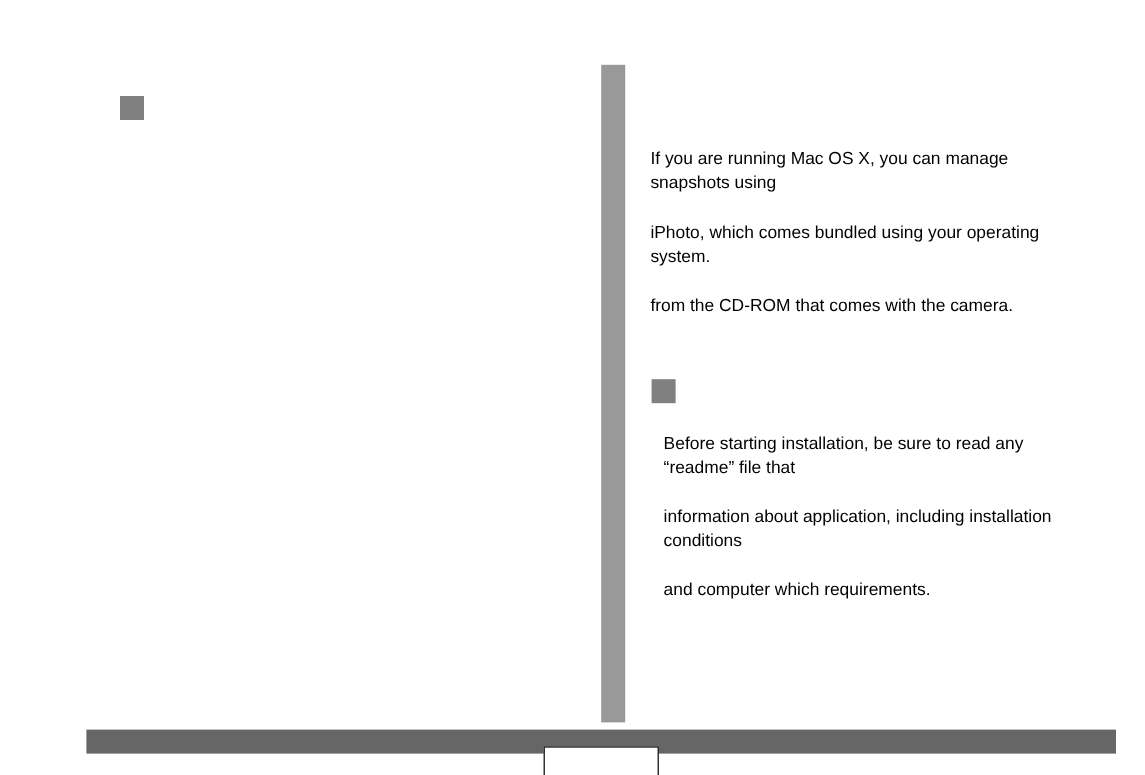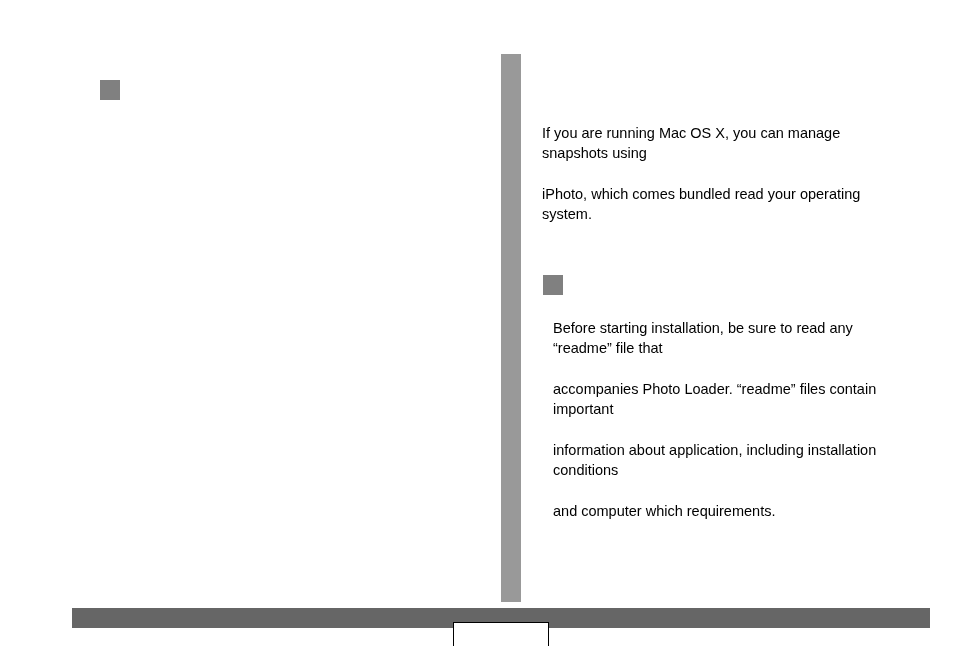--- a/index.html
+++ b/index.html
@@ -77,26 +77,26 @@
 <div class="page">
 
   <div class="col-left">
     <span class="bullet-sq"></span>
   </div>
 
   <div class="divider-v"></div>
 
   <div class="col-right">
     <div class="para">If you are running Mac OS X, you can manage snapshots using</div>
-    <div class="para">iPhoto, which comes bundled read your operating system.</div>
+    <div class="para">iPhoto, which comes bundled using your operating system.</div>
+    <div class="para">from the CD-ROM that comes with the camera.</div>
 
     <div class="block2">
       <span class="bullet-sq"></span>
       <div class="para">Before starting installation, be sure to read any “readme” file that</div>
-      <div class="para">accompanies Photo Loader. “readme” files contain important</div>
       <div class="para">information about application, including installation conditions</div>
       <div class="para">and computer which requirements.</div>
     </div>
 
   </div>
 
   <div class="footer-line"></div>
   <div class="page-box"></div>
 
 </div>

